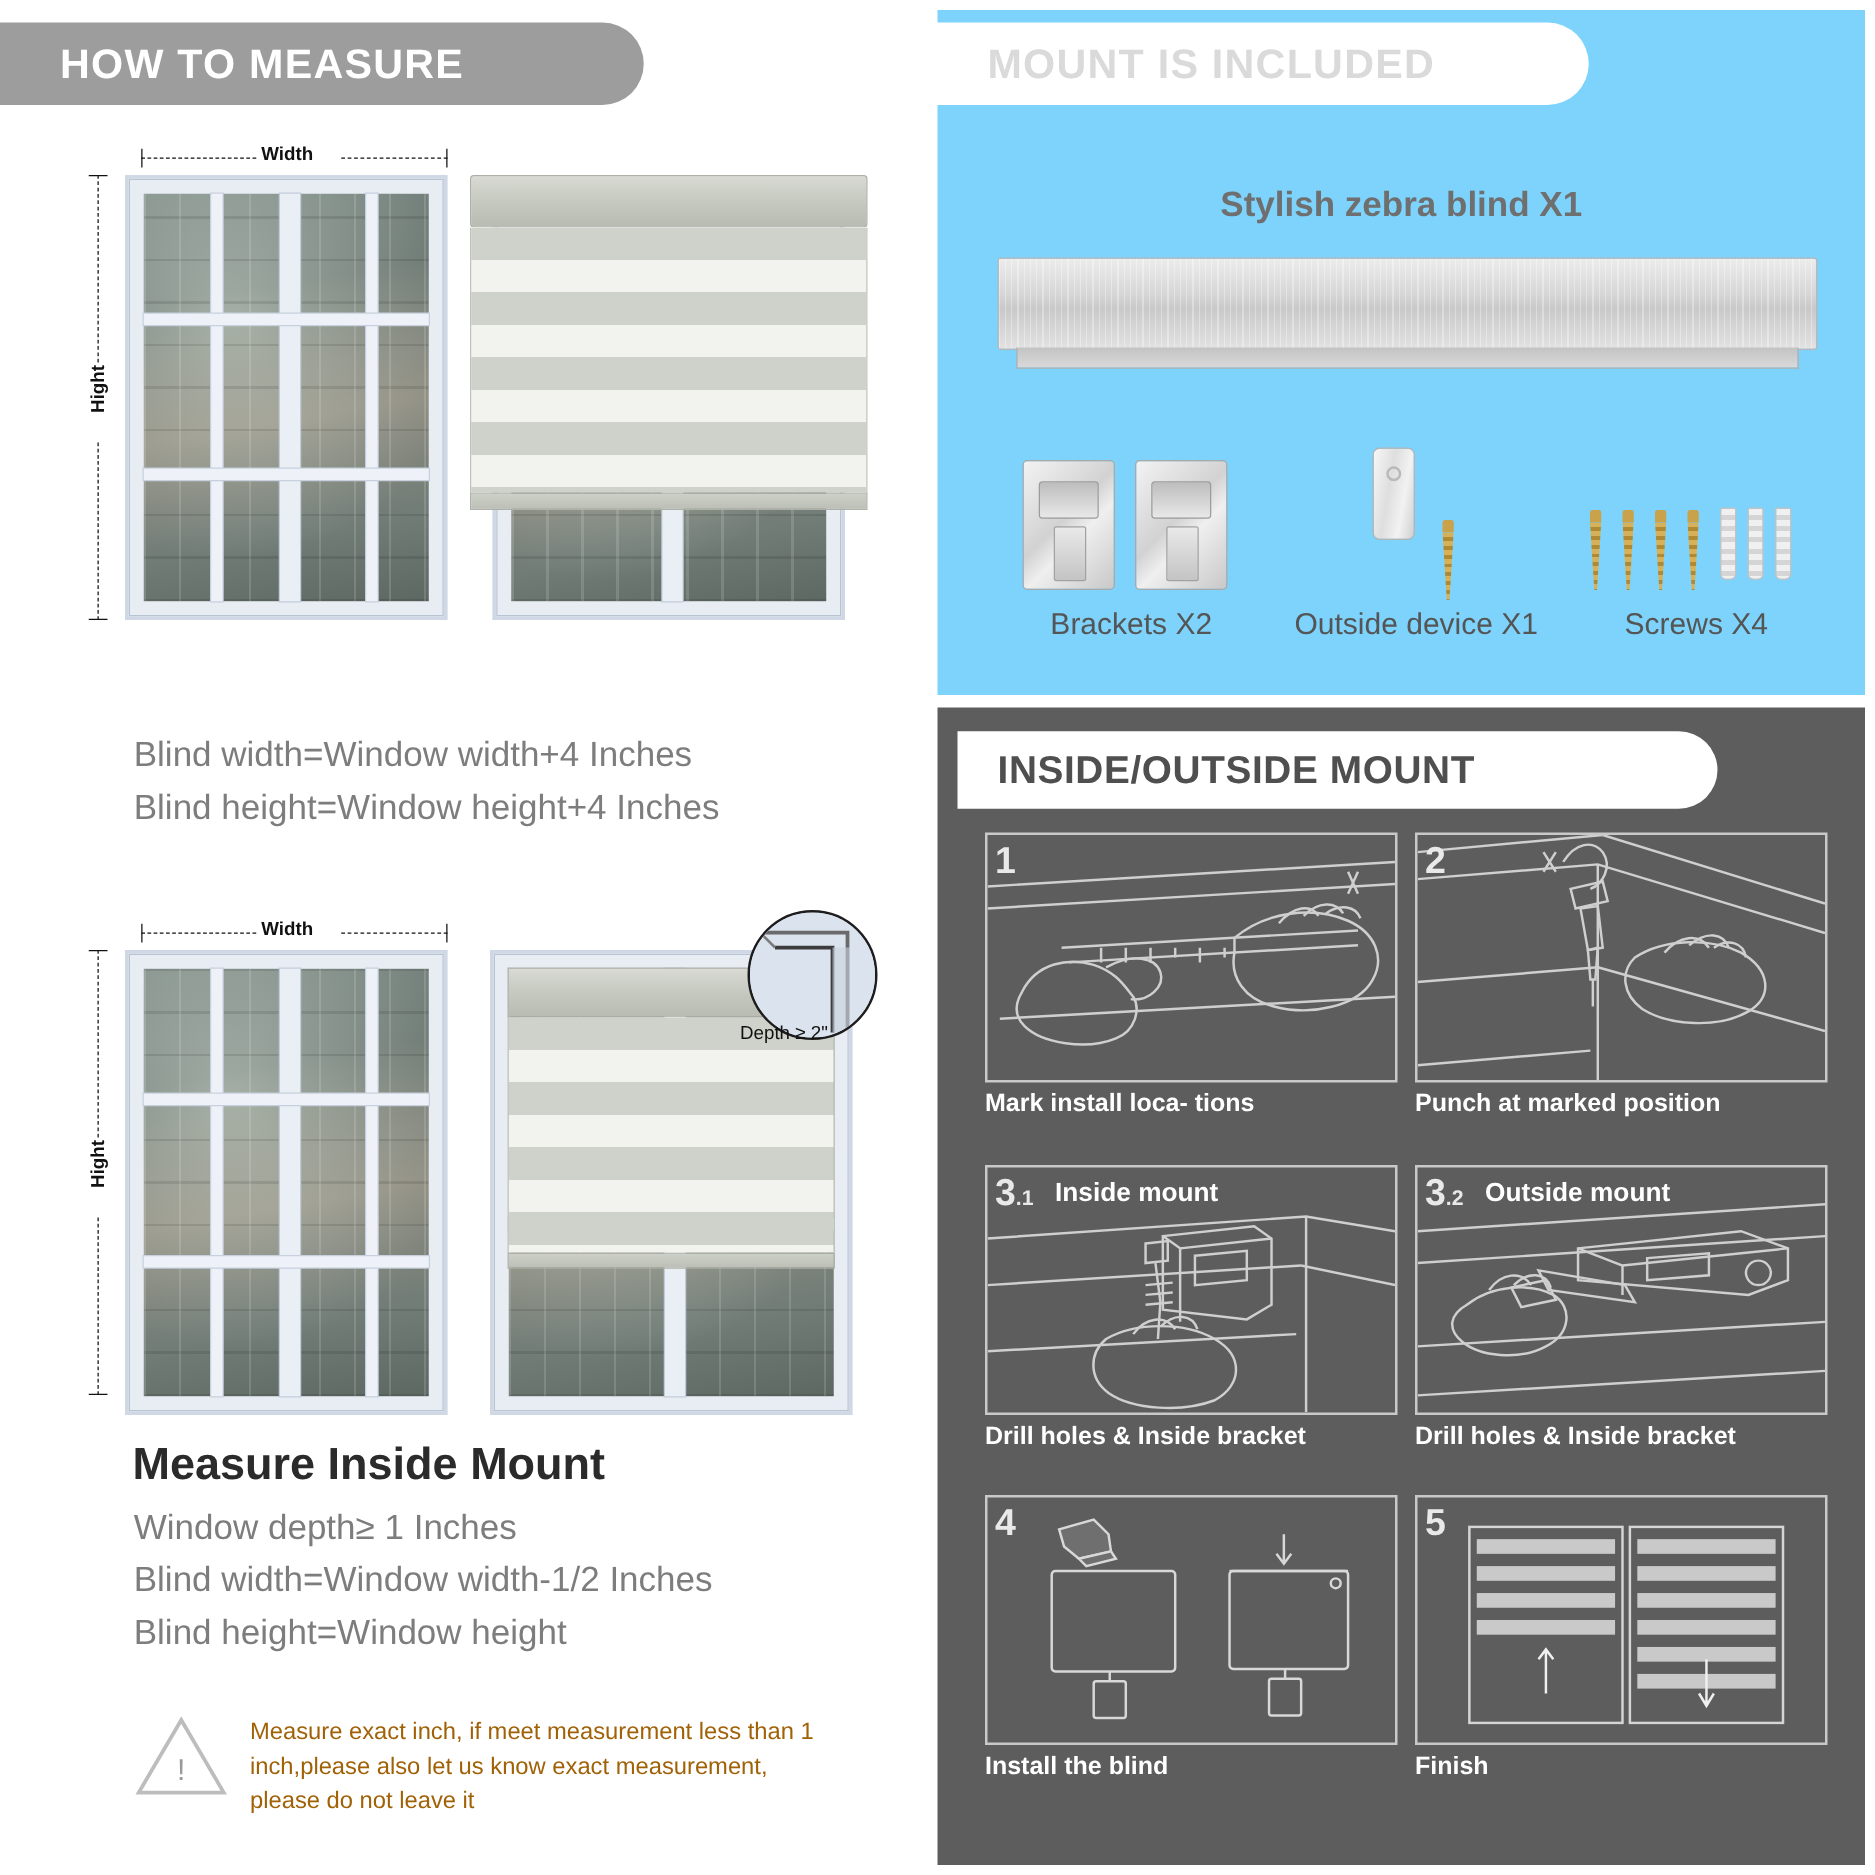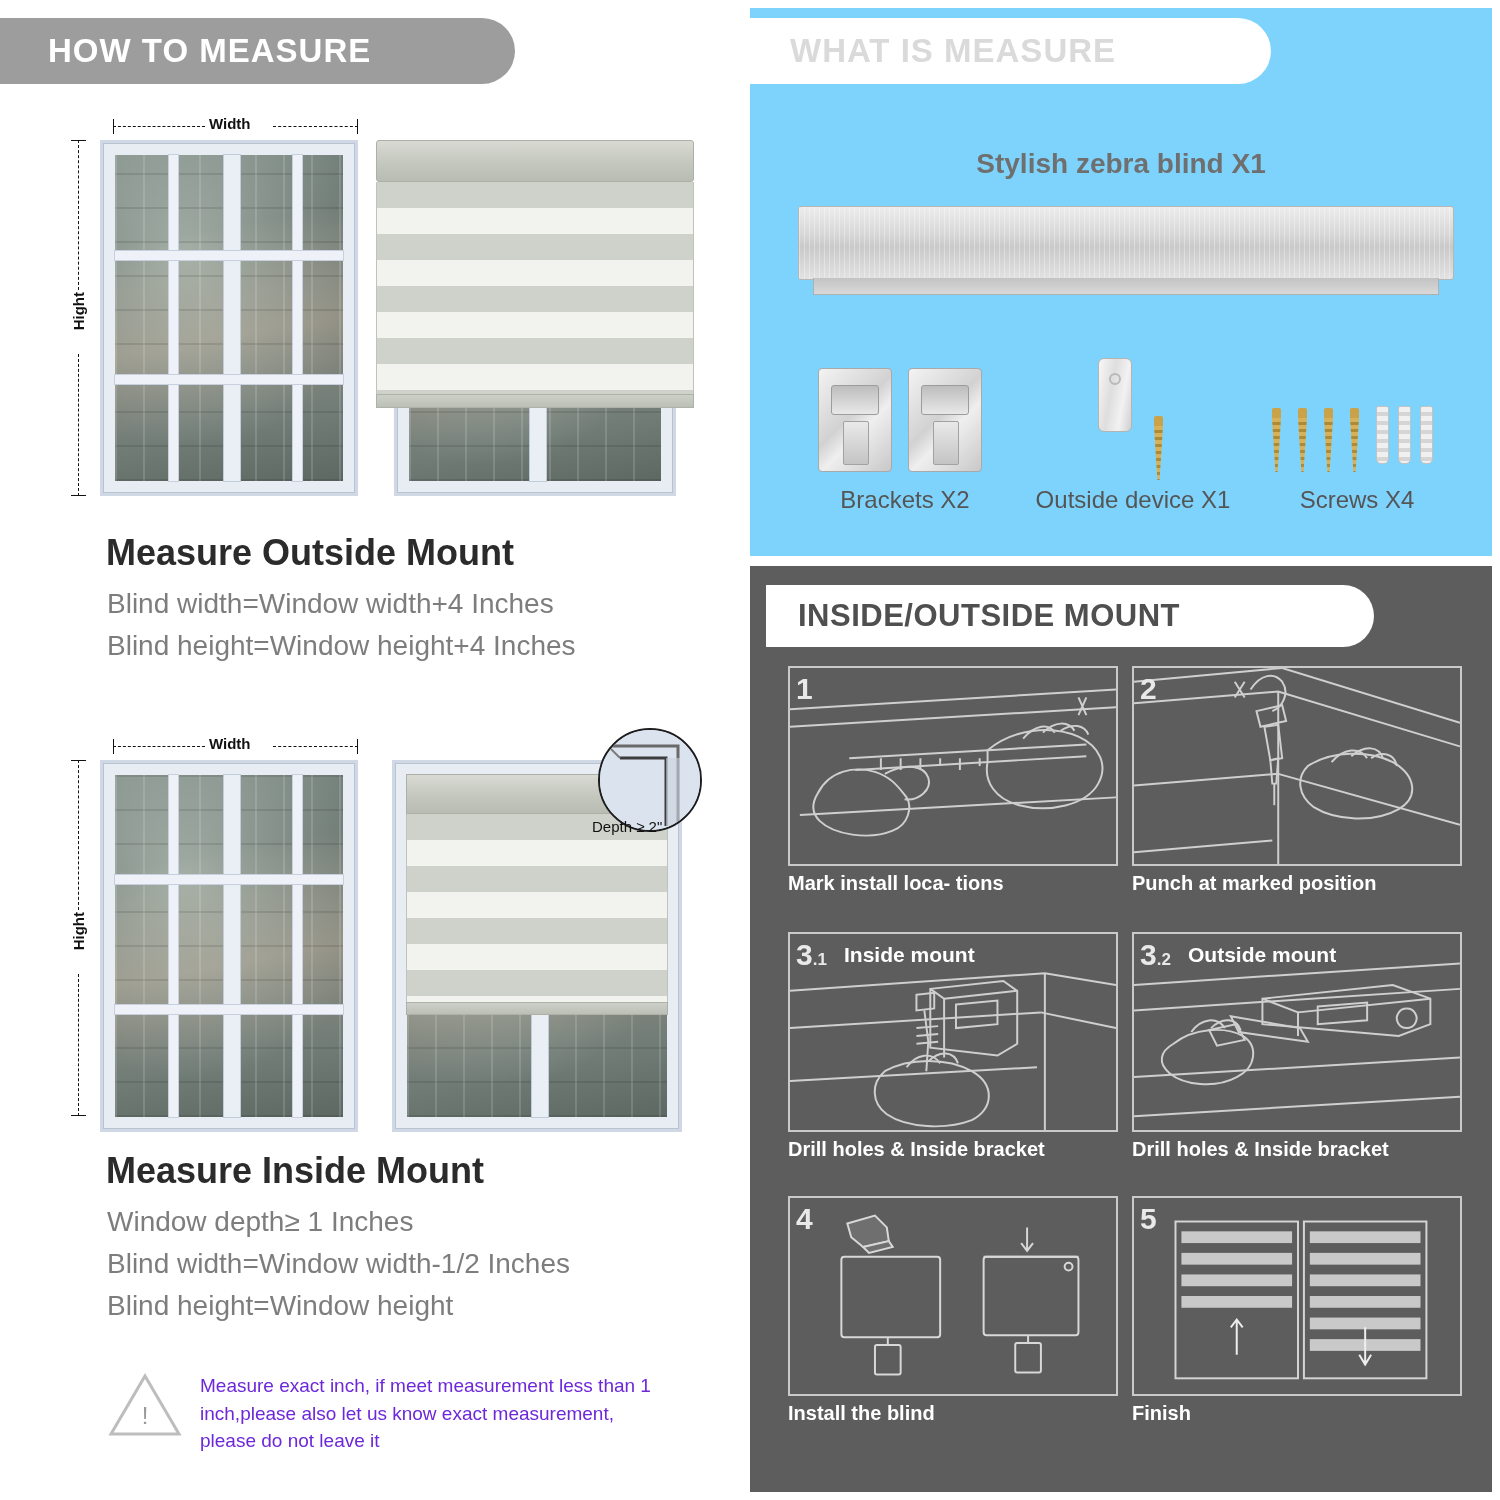--- a/index.html
+++ b/index.html
@@ -67,21 +67,21 @@
     border-left: 1px solid #c0c3ba;
     border-right: 1px solid #c0c3ba;
   }
   .blind-bottombar { background: linear-gradient(180deg,#cdd0c8,#bcbfb6); border:1px solid #aeb1a8; }
 
   .h1-title { font-size: 36px; color: #2b2b2b; font-weight: bold; }
   .p-line { font-size: 28px; color: #7d7d7d; }
 
   .warn-box { position: absolute; display: flex; gap: 18px; align-items: flex-start; }
   .warn-tri { width: 74px; height: 66px; flex: 0 0 74px; position: relative; }
-  .warn-text { font-size: 19px; line-height: 1.45; color: #6d28d9; }
+  .warn-text { font-size: 19px; line-height: 1.45; color: #a16207; }
   .dash-h { position:absolute; height:0; border-top:1px dashed #111; }
   .tick { position: absolute; background:#111; }
 
   
   .included-panel {
     position: absolute; left: 750px; top: 8px; width: 742px; height: 548px;
     background: #7dd3fc;
   }
   .tab-included {
     position: absolute; left: 748px; top: 18px;
@@ -228,21 +228,20 @@
         <div class="sash-center" style="left:133px;"></div>
         <div class="mullion-h" style="top:150px;"></div>
       </div>
       <div class="blind-wrap" style="left:0;top:0;width:318px;">
         <div class="blind-head" style="width:318px;height:42px;border-radius:3px;"></div>
         <div class="blind-body" style="width:318px;height:212px;"></div>
         <div class="blind-bottombar" style="width:318px;height:14px;"></div>
       </div>
     </div>
 
-    <div class="h1-title" style="position:absolute;left:106px;top:532px;">Measure Outside Mount</div>
     <div class="p-line" style="position:absolute;left:107px;top:588px;">Blind width=Window width+4 Inches</div>
     <div class="p-line" style="position:absolute;left:107px;top:630px;">Blind height=Window height+4 Inches</div>
 
     <div style="position:absolute;left:113px;top:746px;width:245px;height:1px;">
       <div class="dash-h" style="left:0;top:0;width:92px;"></div>
       <div class="dash-h" style="left:160px;top:0;width:85px;"></div>
       <div class="tick" style="left:0;top:-7px;width:1px;height:15px;"></div>
       <div class="tick" style="left:244px;top:-7px;width:1px;height:15px;"></div>
       <div class="dim-label" style="position:absolute;left:96px;top:-11px;">Width</div>
     </div>
@@ -352,21 +351,21 @@
     <div class="anchor" style="left:648px;top:398px;">
         <div class="body"></div>
       </div>
     <div class="anchor" style="left:670px;top:398px;">
         <div class="body"></div>
       </div>
     <div class="part-label" style="left:482px;top:478px;width:250px;">Screws X4</div>
   </div>
 
   <div class="tab-included">
-    <span>WHAT IS MEASURE</span>
+    <span>MOUNT IS INCLUDED</span>
   </div>
 
   <div class="mount-panel">
 
     <div class="step" style="left:38px;top:100px;width:330px;height:200px;">
       <div class="step-img">
         <div class="step-num"><span>1</span></div>
         <div class="line-art">
           <svg viewBox="0 0 330 200" preserveAspectRatio="none">
             <g fill="none" stroke="#cfcfcf" stroke-width="2">

